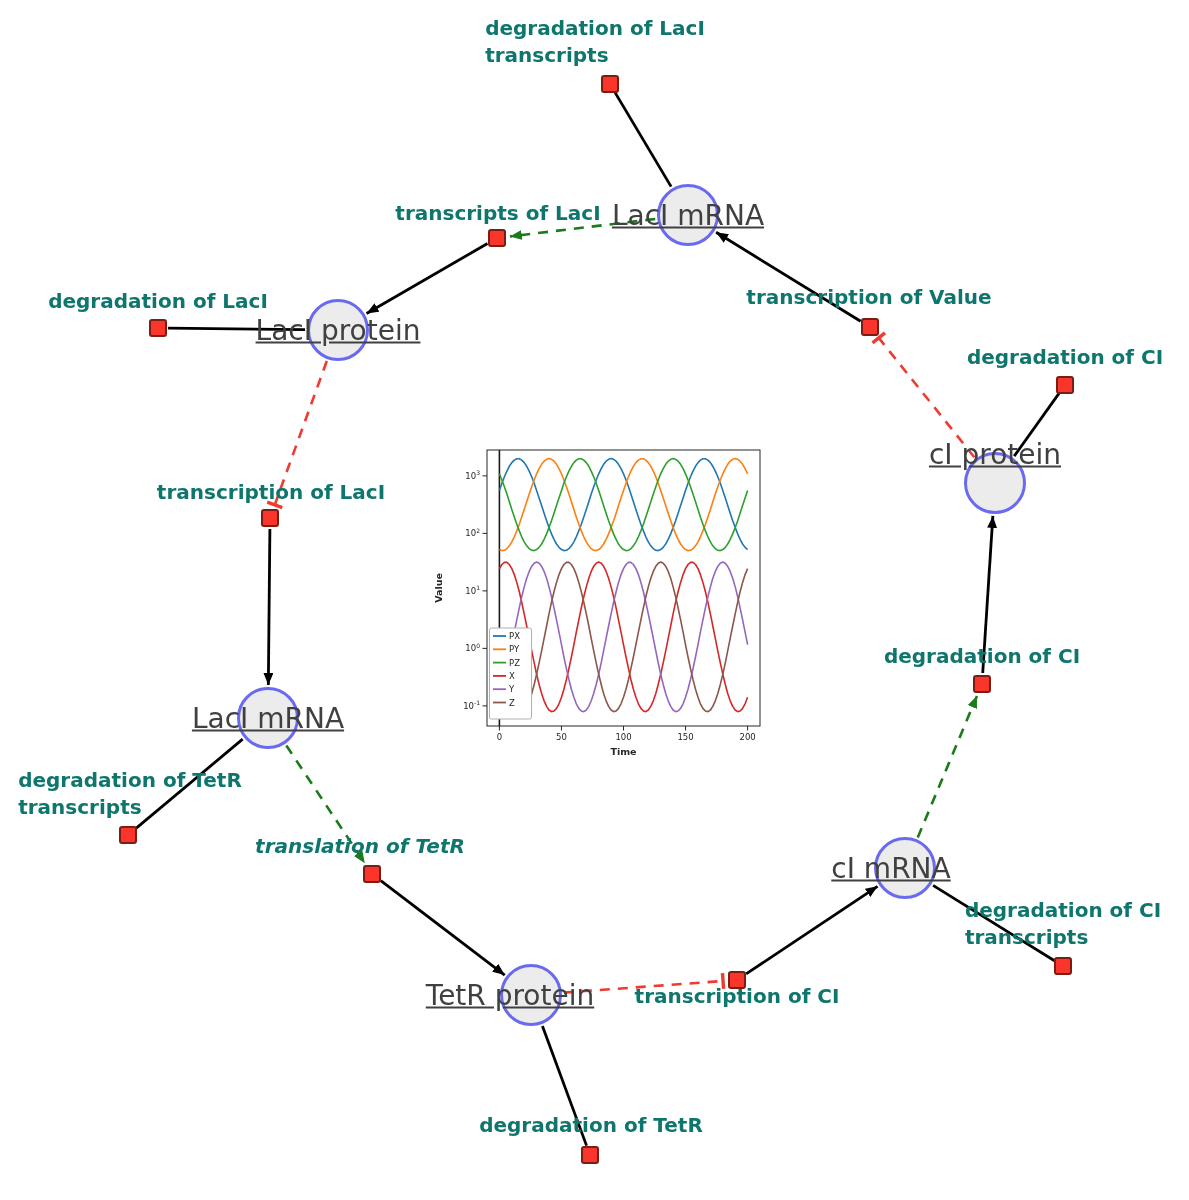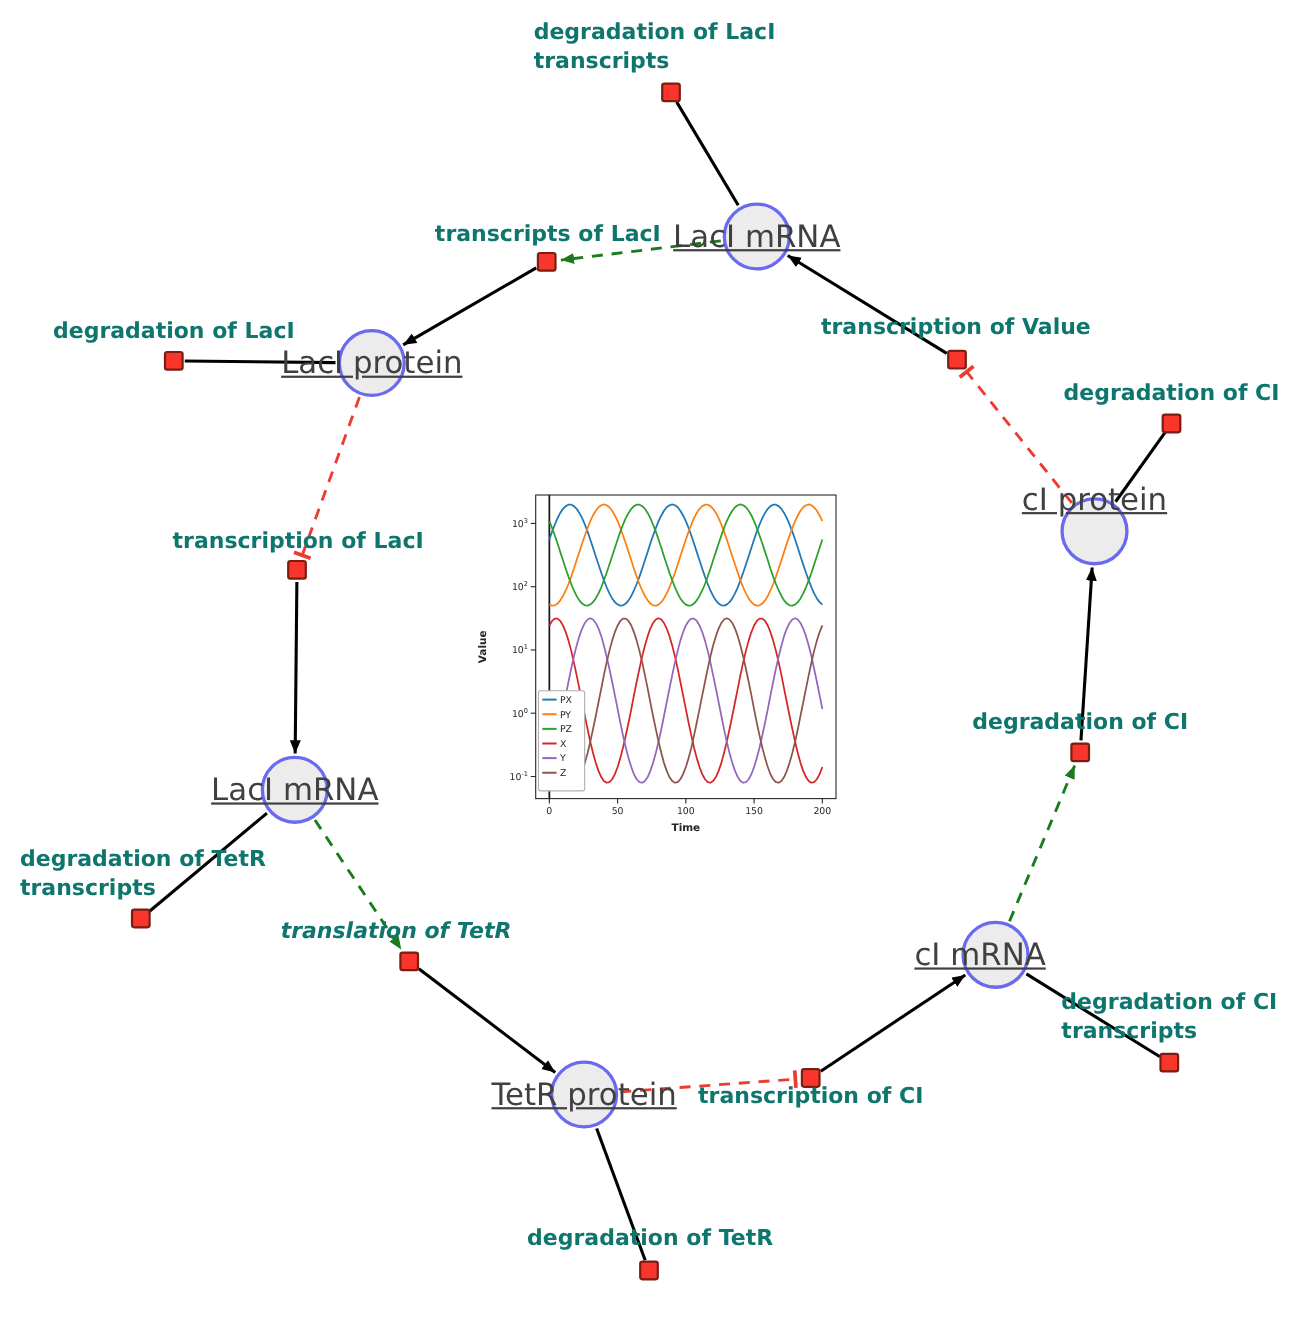--- a/index.html
+++ b/index.html
@@ -64,21 +64,21 @@
   </svg>
 
 <div id="nodes-layer">
     <div class="species" style="left: 657px; top: 184px; background: rgb(236, 236, 236); border: 3px solid rgb(106, 106, 240);"></div>
     <div class="species-label" style="left: 688px; top: 215px;">LacI mRNA</div>
     <div class="species" style="left: 307px; top: 299px; background: rgb(236, 236, 236); border: 3px solid rgb(106, 106, 240);"></div>
     <div class="species-label" style="left: 338px; top: 330px;">LacI protein</div>
     <div class="species" style="left: 237px; top: 687px; background: rgb(236, 236, 236); border: 3px solid rgb(106, 106, 240);"></div>
     <div class="species-label" style="left: 268px; top: 718px;">LacI mRNA</div>
     <div class="species" style="left: 500px; top: 964px; background: rgb(236, 236, 236); border: 3px solid rgb(106, 106, 240);"></div>
-    <div class="species-label" style="left: 531px; top: 995px;">TetR protein</div>
+    <div class="species-label" style="left: 510px; top: 995px;">TetR protein</div>
     <div class="species" style="left: 874px; top: 837px; background: rgb(236, 236, 236); border: 3px solid rgb(106, 106, 240);"></div>
     <div class="species-label" style="left: 891px; top: 868px;">cI mRNA</div>
     <div class="species" style="left: 964px; top: 452px; background: rgb(236, 236, 236); border: 3px solid rgb(106, 106, 240);"></div>
     <div class="species-label" style="left: 995px; top: 454px;">cI protein</div>
     <div class="reaction" style="left: 601px; top: 75px; background: rgb(250, 53, 44); border: 2.5px solid rgb(122, 29, 18);"></div>
     <div class="rxn-label" style="left: 595px; top: 42px;">degradation of LacI
 transcripts</div>
     <div class="reaction" style="left: 488px; top: 229px; background: rgb(250, 53, 44); border: 2.5px solid rgb(122, 29, 18);"></div>
     <div class="rxn-label" style="left: 498px; top: 213px;">transcripts of LacI</div>
     <div class="reaction" style="left: 861px; top: 318px; background: rgb(250, 53, 44); border: 2.5px solid rgb(122, 29, 18);"></div>

